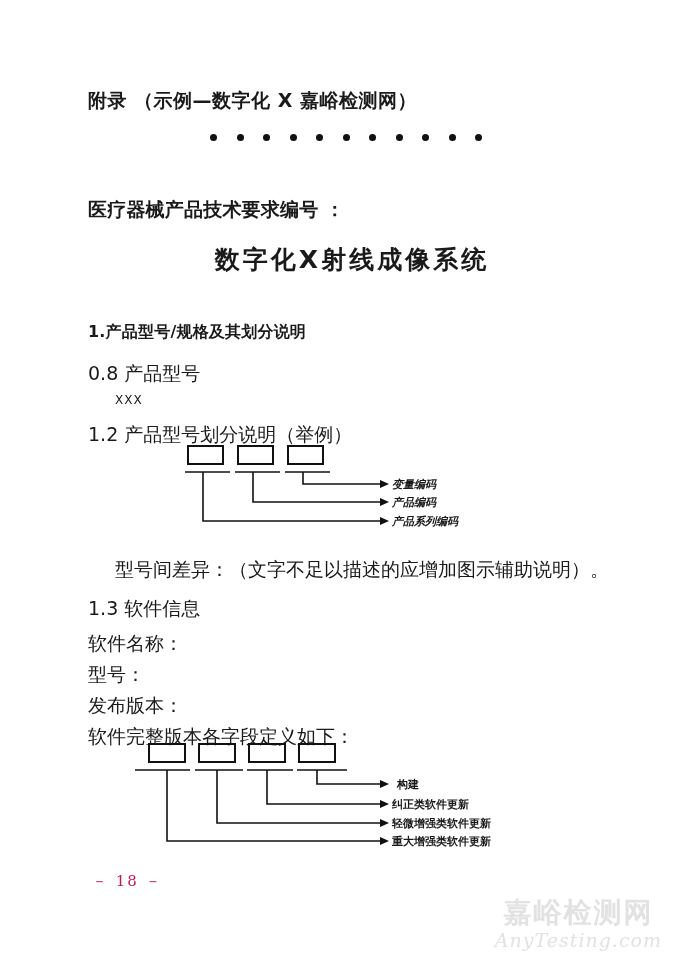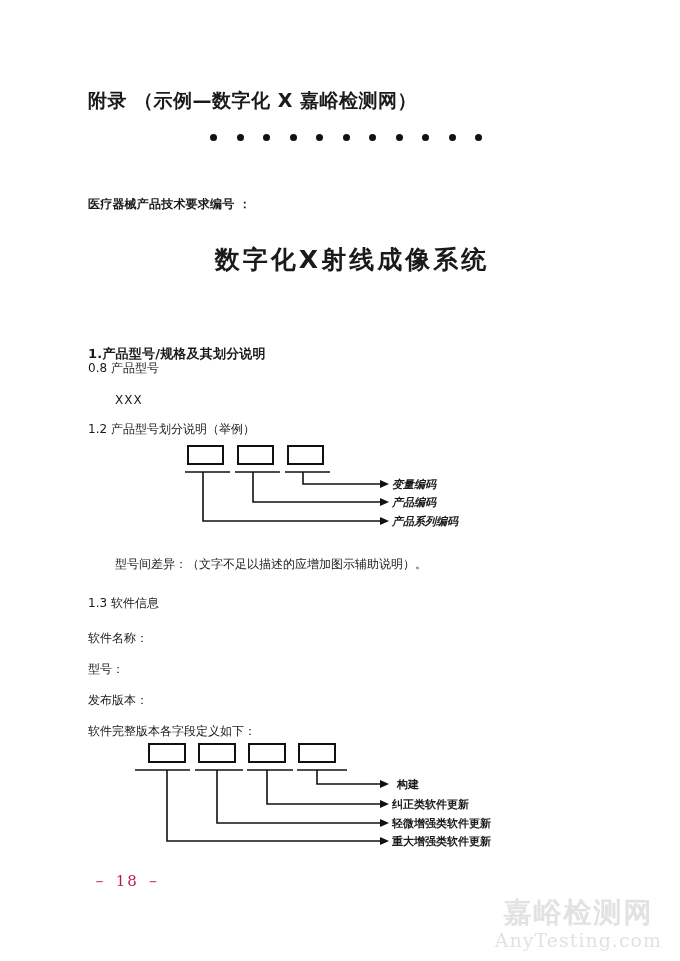--- a/index.html
+++ b/index.html
@@ -59,21 +59,21 @@
     text-align: center;
     font-size: 25px;
     font-weight: bold;
     letter-spacing: 3px;
     padding-left: 24px;
   }
 
   
   .para {
     position: absolute;
-    font-size: 12px;
+    font-size: 19px;
     line-height: 1.4;
     white-space: nowrap;
   }
   .para.bold {
     font-weight: bold;
     letter-spacing: 0.2px;
   }
   .para.mono-x {
     font-size: 12px;
     letter-spacing: 1px;
@@ -120,20 +120,21 @@
   .watermark .wm-cn {
     font-size: 28px;
     font-weight: bold;
     color: #e2e2e2;
     letter-spacing: 2px;
     line-height: 1.1;
     display: block;
   }
   .watermark .wm-en {
     font-size: 19px;
+    font-style: italic;
     color: #e2e2e2;
     letter-spacing: 1px;
     display: block;
     font-family: "DejaVu Serif", "Liberation Serif", serif;
   }
 </style>
 </head>
 <body>
 
 <div class="page">
@@ -151,21 +152,21 @@
       <span class="dot"></span>
       <span class="dot"></span>
       <span class="dot"></span>
       <span class="dot"></span>
     </div>
 
   <div class="para bold" style="left:88px; top:196px;">医疗器械产品技术要求编号 ：</div>
 
   <div class="doc-title">数字化X射线成像系统</div>
 
-  <div class="para bold" style="left:88px; top:321px; font-size:13px;margin-top:24px;">1.产品型号/规格及其划分说明</div>
+  <div class="para bold" style="left:88px; top:321px; font-size:16px;">1.产品型号/规格及其划分说明</div>
 
   <div class="para" style="left:88px; top:360px;">0.8 产品型号</div>
 
   <div class="para mono-x" style="left:115px; top:392px;">XXX</div>
 
   <div class="para" style="left:88px; top:421px;">1.2 产品型号划分说明（举例）</div>
 
   <div class="diagram" style="left:185px; top:444px;">
     <svg width="300" height="95" viewBox="0 0 300 95">
       <g stroke="#111111" fill="none" stroke-width="2">

